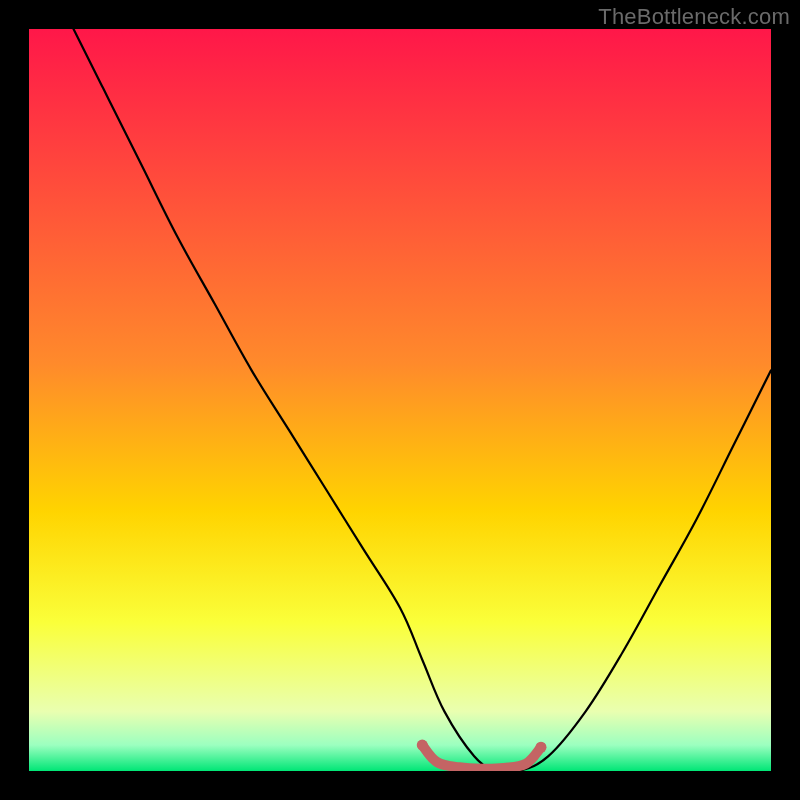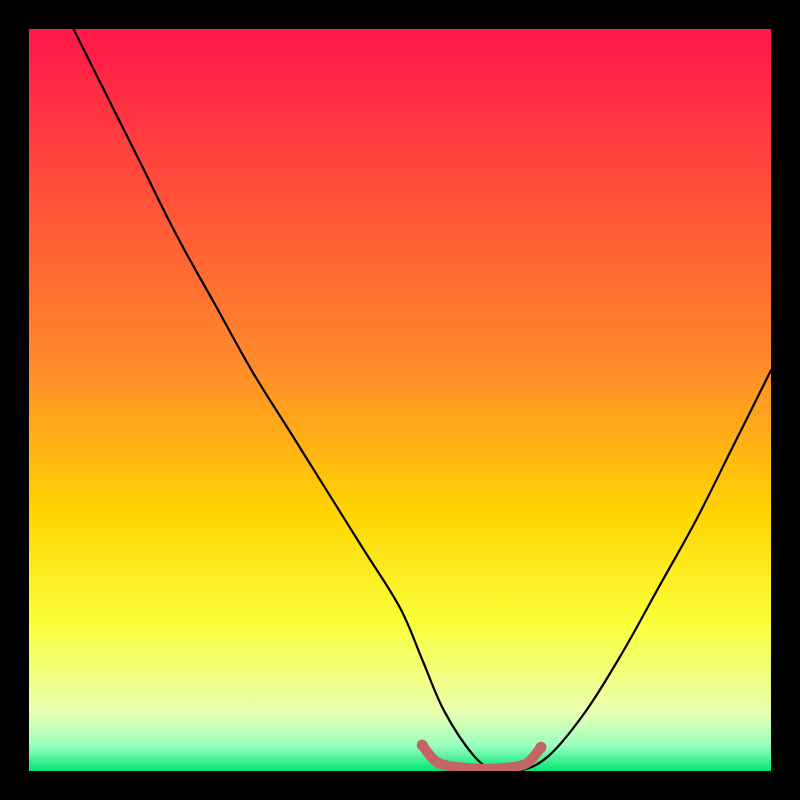--- a/index.html
+++ b/index.html
@@ -37,20 +37,21 @@
   .plot svg {
     display: block;
     width: 742px;
     height: 742px;
   }
 </style>
 </head>
 <body>
 
 <div class="outer">
+  <div class="watermark">TheBottleneck.com</div>
   <div class="plot">
     <svg viewBox="0 0 742 742">
       <defs>
         <linearGradient id="bg" x1="0" y1="0" x2="0" y2="1">
           <stop offset="0%" stop-color="#ff1749"></stop>
           <stop offset="45%" stop-color="#ff8a2b"></stop>
           <stop offset="65%" stop-color="#ffd400"></stop>
           <stop offset="80%" stop-color="#faff3a"></stop>
           <stop offset="92%" stop-color="#e9ffb0"></stop>
           <stop offset="96.5%" stop-color="#9cffc0"></stop>

